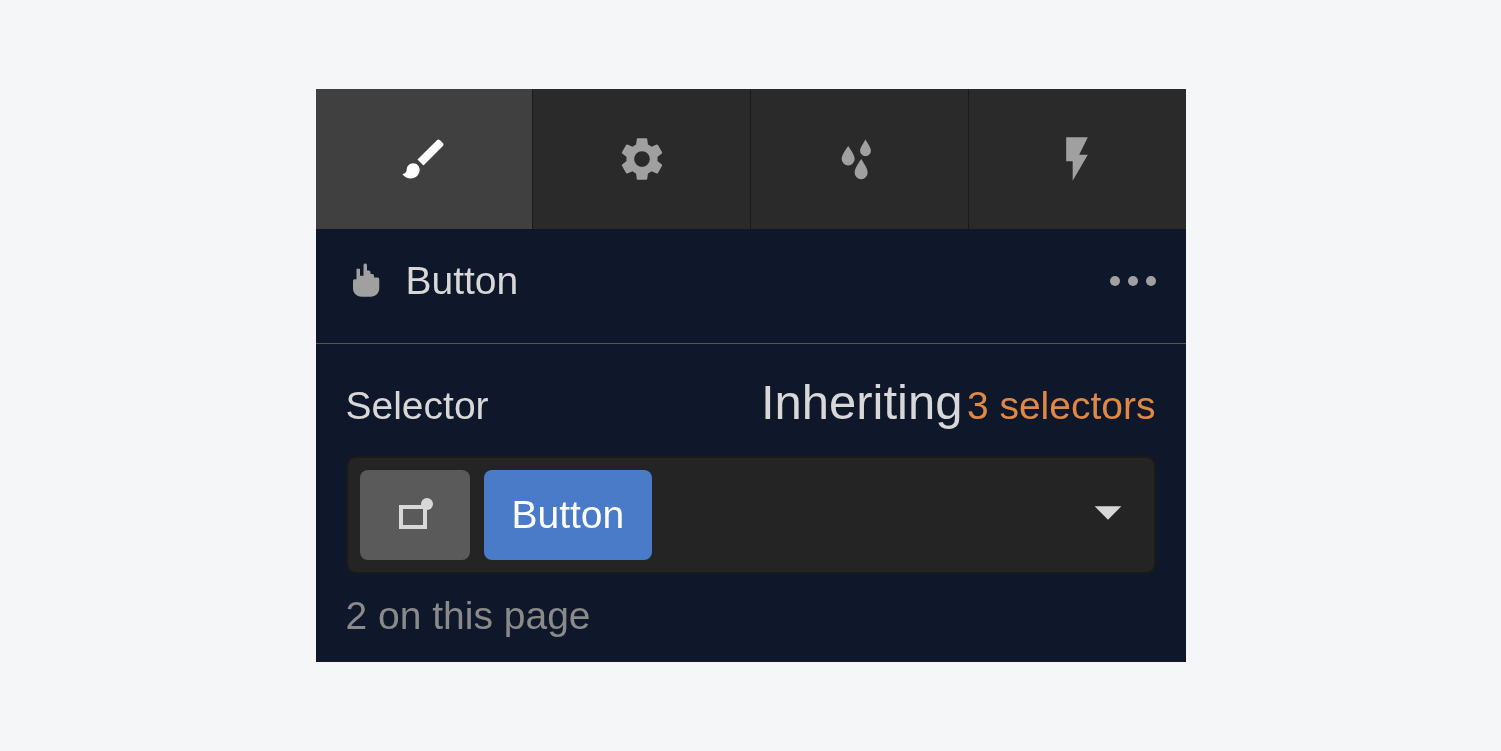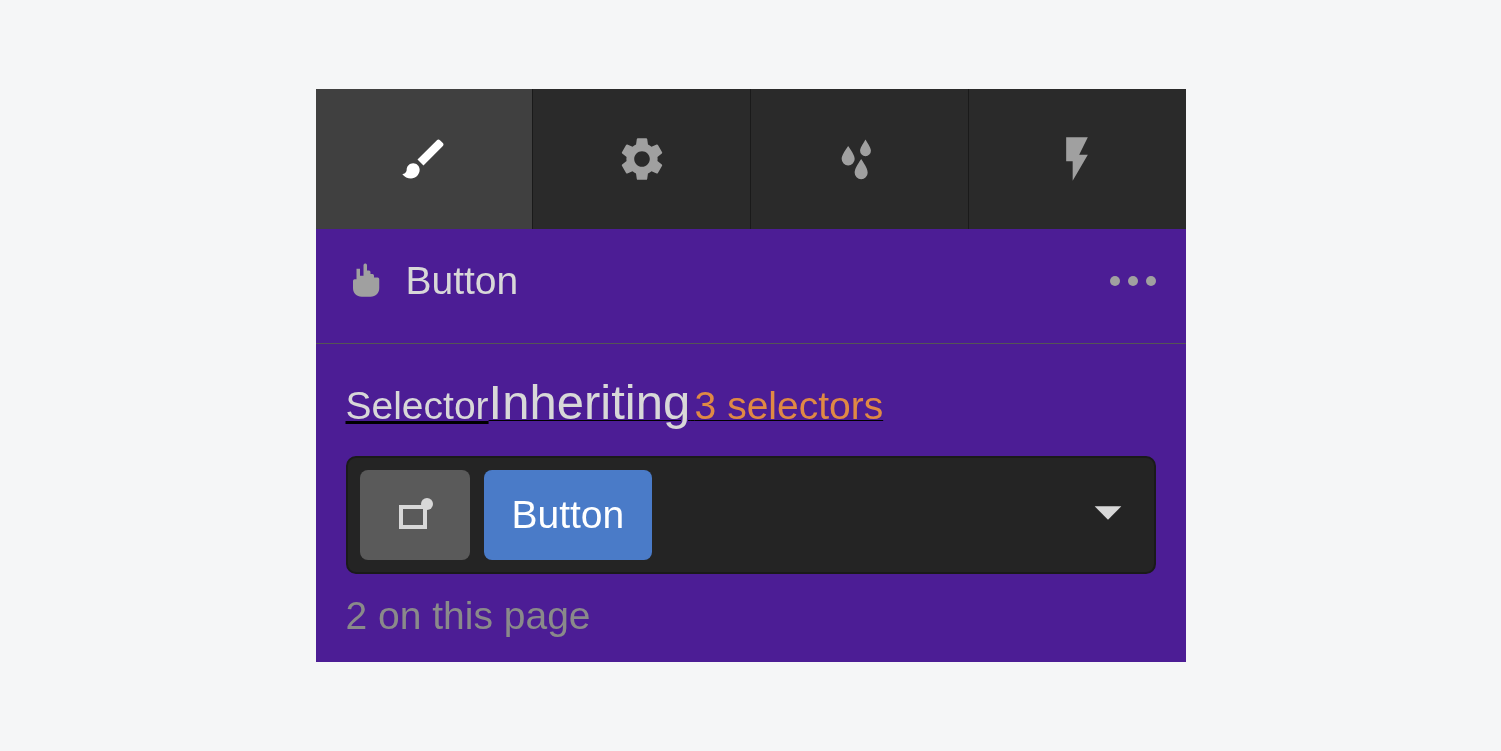--- a/index.html
+++ b/index.html
@@ -11,21 +11,21 @@
       width: 1501px;
       height: 751px;
       background: #f5f6f7;
       font-family: -apple-system, BlinkMacSystemFont, "Segoe UI", Helvetica, Arial, sans-serif;
       display: flex;
       align-items: center;
       justify-content: center;
     }
     .panel {
       width: 870px;
-      background: #4c1d95;
+      background: #0f172a;
       position: relative;
     }
     .tabs {
       display: flex;
       height: 140px;
     }
     .tab {
       flex: 1;
       display: flex;
       align-items: center;
@@ -76,23 +76,22 @@
       height: 10px;
       border-radius: 50%;
       background: #a0a0a0;
     }
     .selector-section {
       padding: 30px 30px 24px 30px;
     }
     .selector-header {
       display: flex;
       align-items: baseline;
-      justify-content: flex-start;
+      justify-content: space-between;
       margin-bottom: 26px;
-      text-decoration: underline;
     }
     .selector-title {
       color: #d8d8d8;
       font-size: 39px;
       font-weight: 400;
     }
     .inheriting-text {
       color: #d8d8d8;
       font-size: 49px;
       font-weight: 400;

